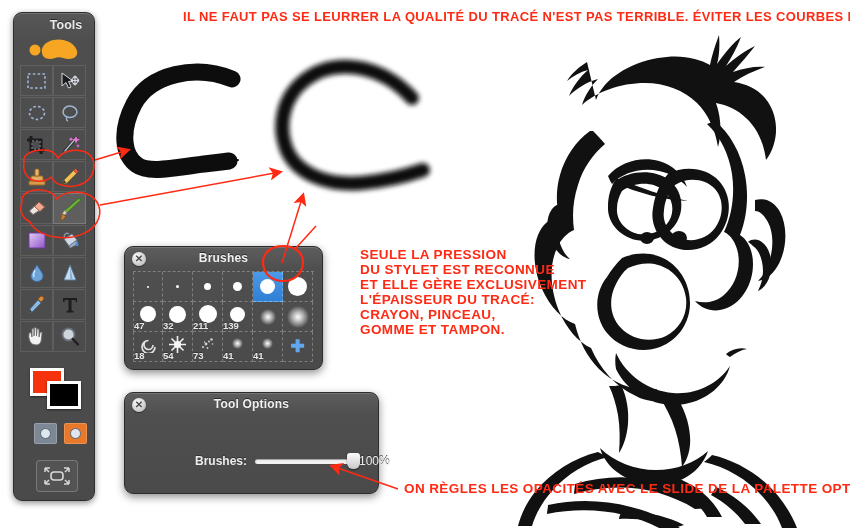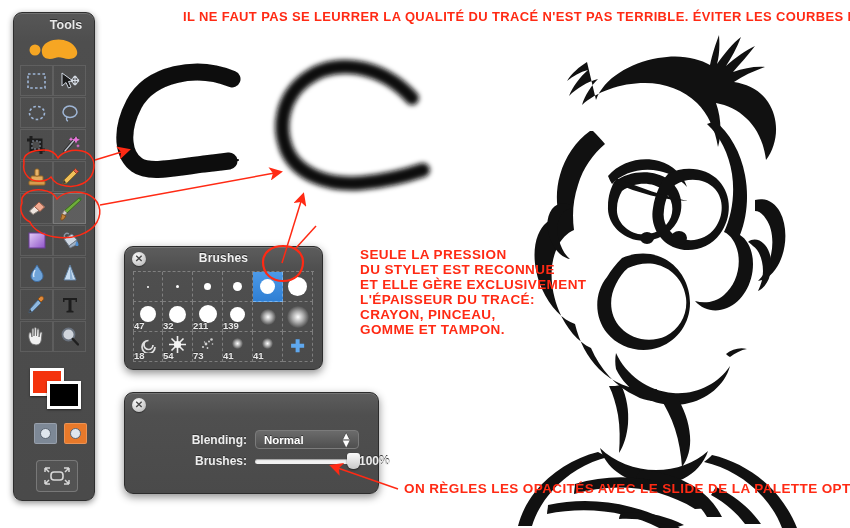--- a/index.html
+++ b/index.html
@@ -126,21 +126,21 @@
     border:1px solid #7b7b7b;box-sizing:border-box;
     display:flex;align-items:center;position:relative;
   }
   .opt-select span{color:#fff;font-size:11.5px;font-weight:bold;padding-left:8px;text-shadow:0 -1px 0 #333;}
   .select-arrows{position:absolute;right:6px;top:2px;color:#e6e6e6;font-size:8px;line-height:7px;text-align:center;}
   .slider-track{width:98px;height:5px;background:#f2f2f2;border-radius:3px;position:relative;
                 box-shadow:inset 0 1px 1px rgba(0,0,0,.35);}
   .slider-thumb{position:absolute;top:-6px;width:13px;height:16px;
                 background:linear-gradient(180deg,#fbfbfb,#c9c9c9);
                 border-radius:3px 3px 6px 6px;box-shadow:0 1px 2px rgba(0,0,0,.5);}
-  .slider-value{color:#ededed;font-size:12px;font-weight:bold;margin-left:6px;text-shadow:0 -1px 0 #333;}
+  .slider-value{color:#ededed;font-size:12px;font-weight:normal;margin-left:6px;text-shadow:0 -1px 0 #333;}
 </style>
 </head>
 <body>
 
 <div id="canvas-area">
   <svg width="850" height="528" viewBox="0 0 850 528">
     <defs>
       <filter id="softEdge" x="-25%" y="-25%" width="150%" height="150%">
         <feGaussianBlur stdDeviation="2.6"></feGaussianBlur>
       </filter>
@@ -527,28 +527,22 @@
       <div class="brush-cell">
         <span class="brush-plus">✚</span>
       </div>
     </div>
 
   </div>
 </div>
 
 <div class="palette" id="tooloptions-palette">
   <div class="palette-close">✕</div>
-
-  <div class="opt-row" id="blending-row">
-    <span class="opt-label">Blending:</span>
-    <div class="opt-select">
-      <span>Normal</span>
-      <span class="select-arrows">▲<br>▼</span>
-    </div>
-  </div>
+  <div class="palette-title">Tool Options</div>
+
 
   <div class="opt-row" id="opacity-row">
     <span class="opt-label">Brushes:</span>
     <div class="slider-track">
       <span class="slider-thumb" id="opacity-thumb" style="left: 92px;"></span>
     </div>
     <span class="slider-value">100%</span>
   </div>
 </div>
 

